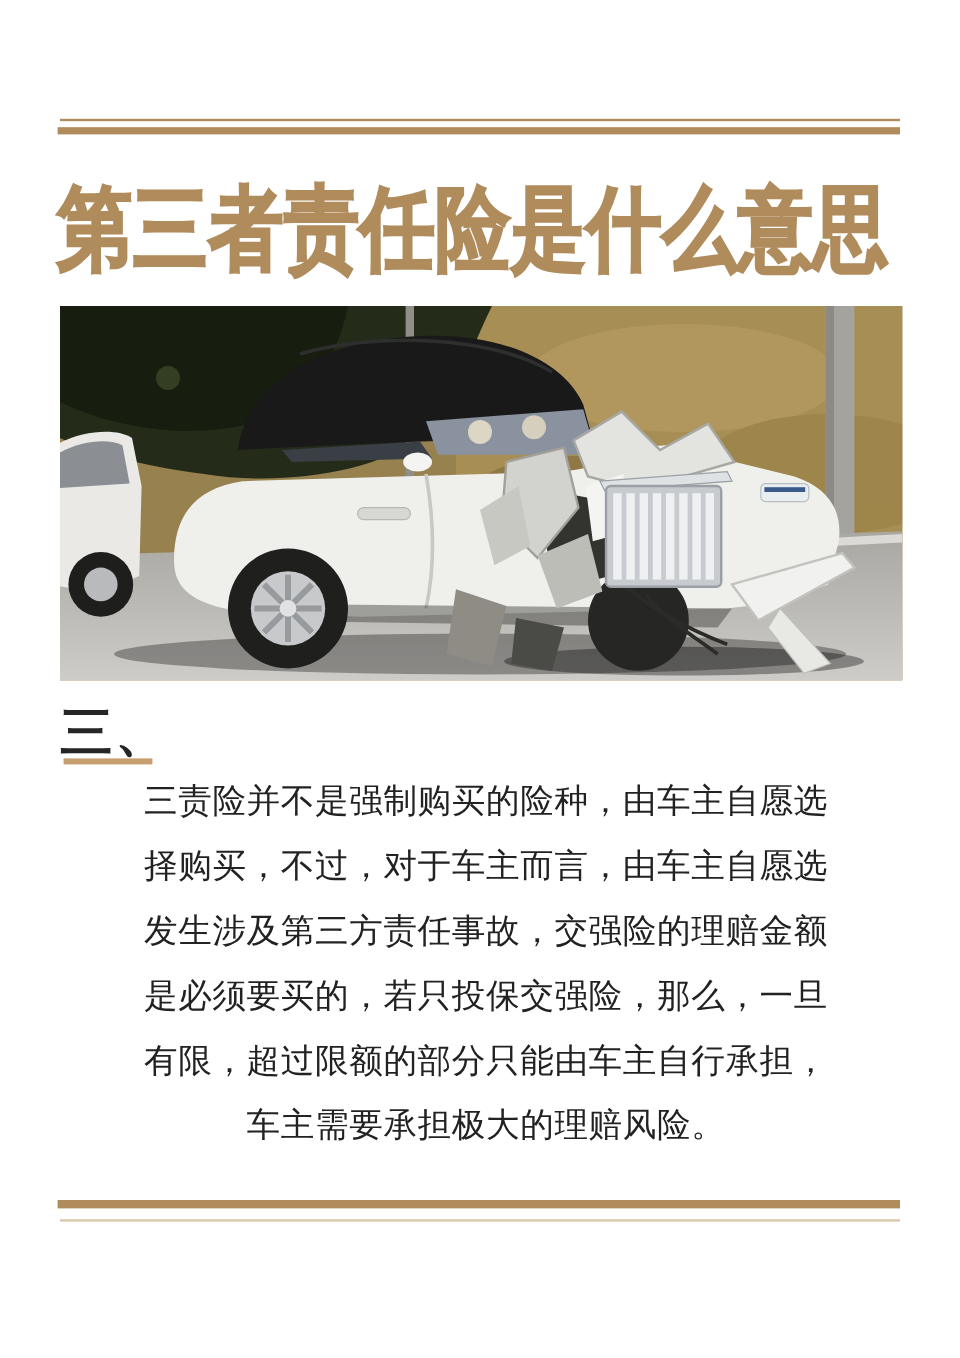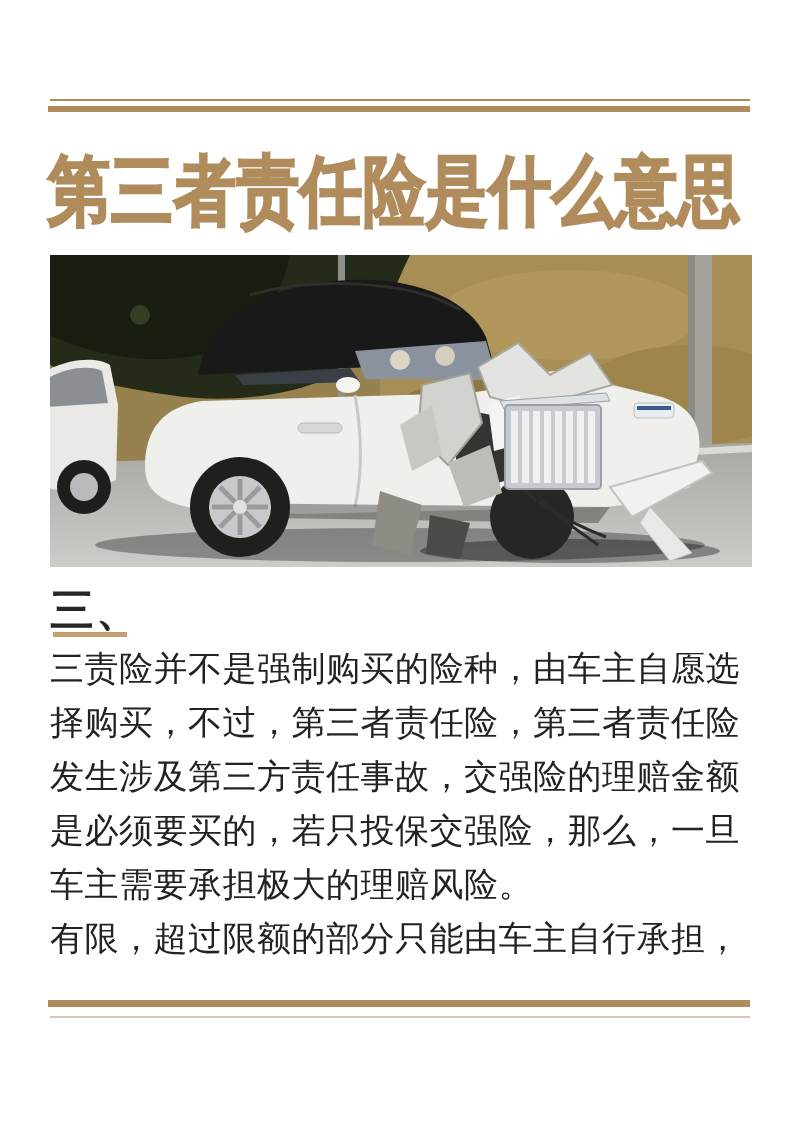--- a/index.html
+++ b/index.html
@@ -38,22 +38,22 @@
   }
   .heading-underline{
     position:absolute;left:53px;top:632px;width:74px;height:5px;
     background:var(--accent-light);
   }
   .body-text{
     position:absolute;left:50px;top:641px;width:710px;
     color:var(--text);
   }
   .body-line{
-    font-size:34px;line-height:54px;white-space:nowrap;
-    letter-spacing:0.5px;font-weight:500;
+    font-size:28px;line-height:54px;white-space:nowrap;
+    letter-spacing:0.5px;font-weight:500;text-align:center;
   }
   .rule-bottom-thick{left:48px;top:1000px;width:702px;height:7px;background:var(--accent);}
   .rule-bottom-thin{left:50px;top:1016px;width:700px;height:2px;background:var(--accent-faint);}
 </style>
 </head>
 <body>
 
 <div class="page">
 
   <div class="rule rule-top-thin"></div>
@@ -172,23 +172,23 @@
         <polygon points="380,260 420,268 410,304 376,298" fill="#4a4a46"></polygon>
       </g>
     </svg>
   </figure>
 
   <div class="section-heading">三、</div>
   <div class="heading-underline"></div>
 
   <div class="body-text">
     <div class="body-line">三责险并不是强制购买的险种，由车主自愿选</div>
-    <div class="body-line">择购买，不过，第三者责任险，第三者责任险</div>
+    <div class="body-line">择购买，不过，对于车主而言，由车主自愿选</div>
     <div class="body-line">发生涉及第三方责任事故，交强险的理赔金额</div>
     <div class="body-line">是必须要买的，若只投保交强险，那么，一旦</div>
+    <div class="body-line">有限，超过限额的部分只能由车主自行承担，</div>
     <div class="body-line">车主需要承担极大的理赔风险。</div>
-    <div class="body-line">有限，超过限额的部分只能由车主自行承担，</div>
   </div>
 
   <div class="rule rule-bottom-thick"></div>
   <div class="rule rule-bottom-thin"></div>
 
 </div>
 
 </body></html>

